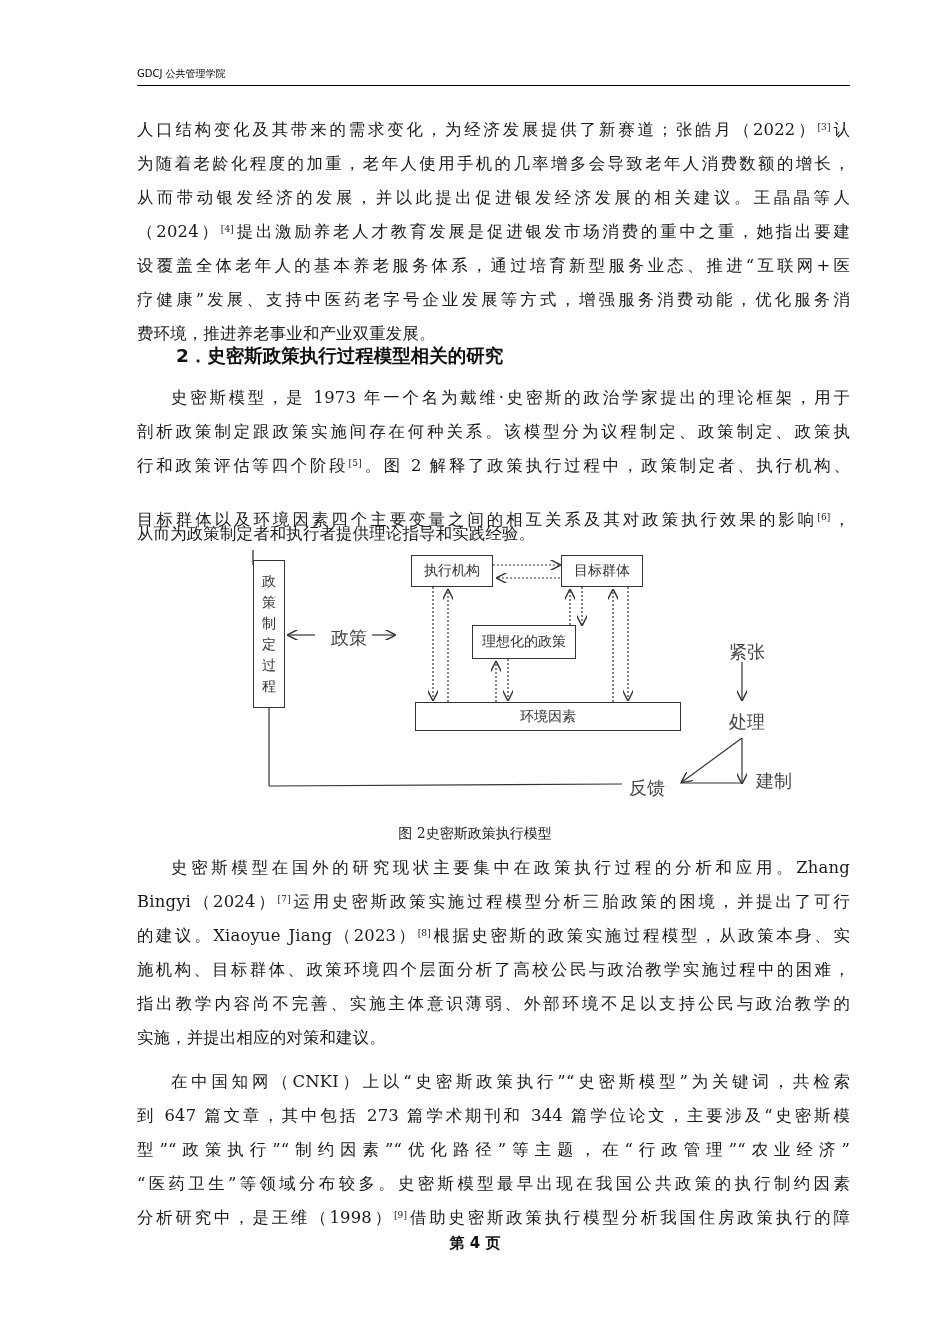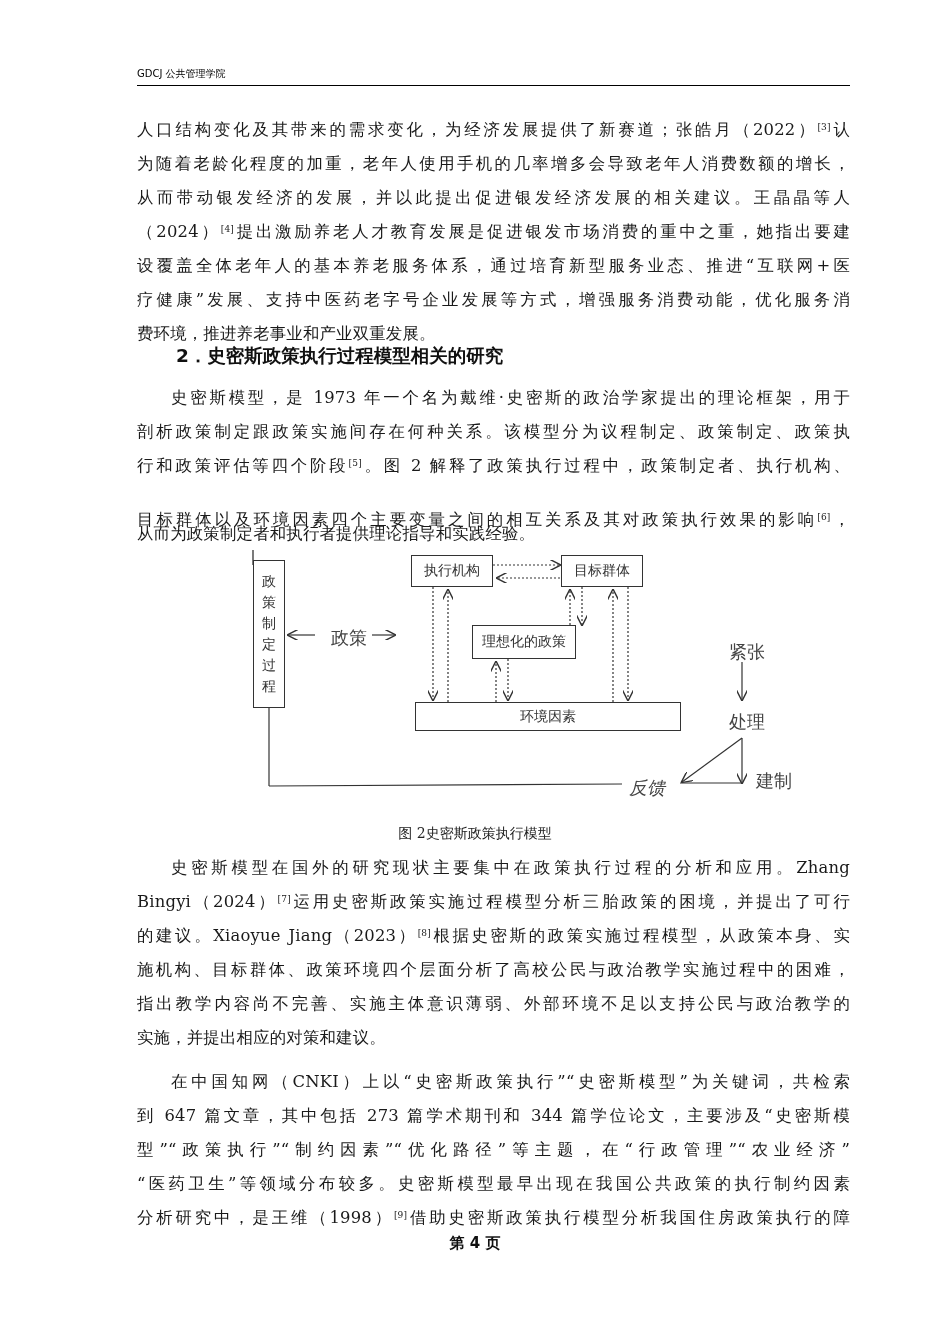--- a/index.html
+++ b/index.html
@@ -102,21 +102,21 @@
   <div class="lbl" style="left:91px; top:81px;">政策</div>
 
   <div class="box" style="left:171px; top:10px; width:82px; height:32px;">执行机构</div>
   <div class="box" style="left:321px; top:10px; width:82px; height:32px;">目标群体</div>
   <div class="box" style="left:232px; top:80px; width:104px; height:34px;">理想化的政策</div>
   <div class="box" style="left:175px; top:157px; width:266px; height:29px;">环境因素</div>
 
   <div class="lbl" style="left:489px; top:95px;">紧张</div>
   <div class="lbl" style="left:489px; top:165px;">处理</div>
   <div class="lbl" style="left:516px; top:224px;">建制</div>
-  <div class="lbl" style="left:389px; top:231px;font-style:italic;">反馈</div>
+  <div class="lbl" style="left:389px; top:231px;">反馈</div>
 </div>
 
 <div class="fig-caption">图 2史密斯政策执行模型</div>
 
 <div>
   <div class="line indent just" style="top:858px">史密斯模型在国外的研究现状主要集中在政策执行过程的分析和应用。Zhang</div>
   <div class="line just" style="top:892px"><span>Bingyi（2024）</span><sup>[7]</sup><span>运用史密斯政策实施过程模型分析三胎政策的困境，并提出了可行</span></div>
   <div class="line just" style="top:926px"><span>的建议。Xiaoyue Jiang（2023）</span><sup>[8]</sup><span>根据史密斯的政策实施过程模型，从政策本身、实</span></div>
   <div class="line just" style="top:960px">施机构、目标群体、政策环境四个层面分析了高校公民与政治教学实施过程中的困难，</div>
   <div class="line just" style="top:994px">指出教学内容尚不完善、实施主体意识薄弱、外部环境不足以支持公民与政治教学的</div>

